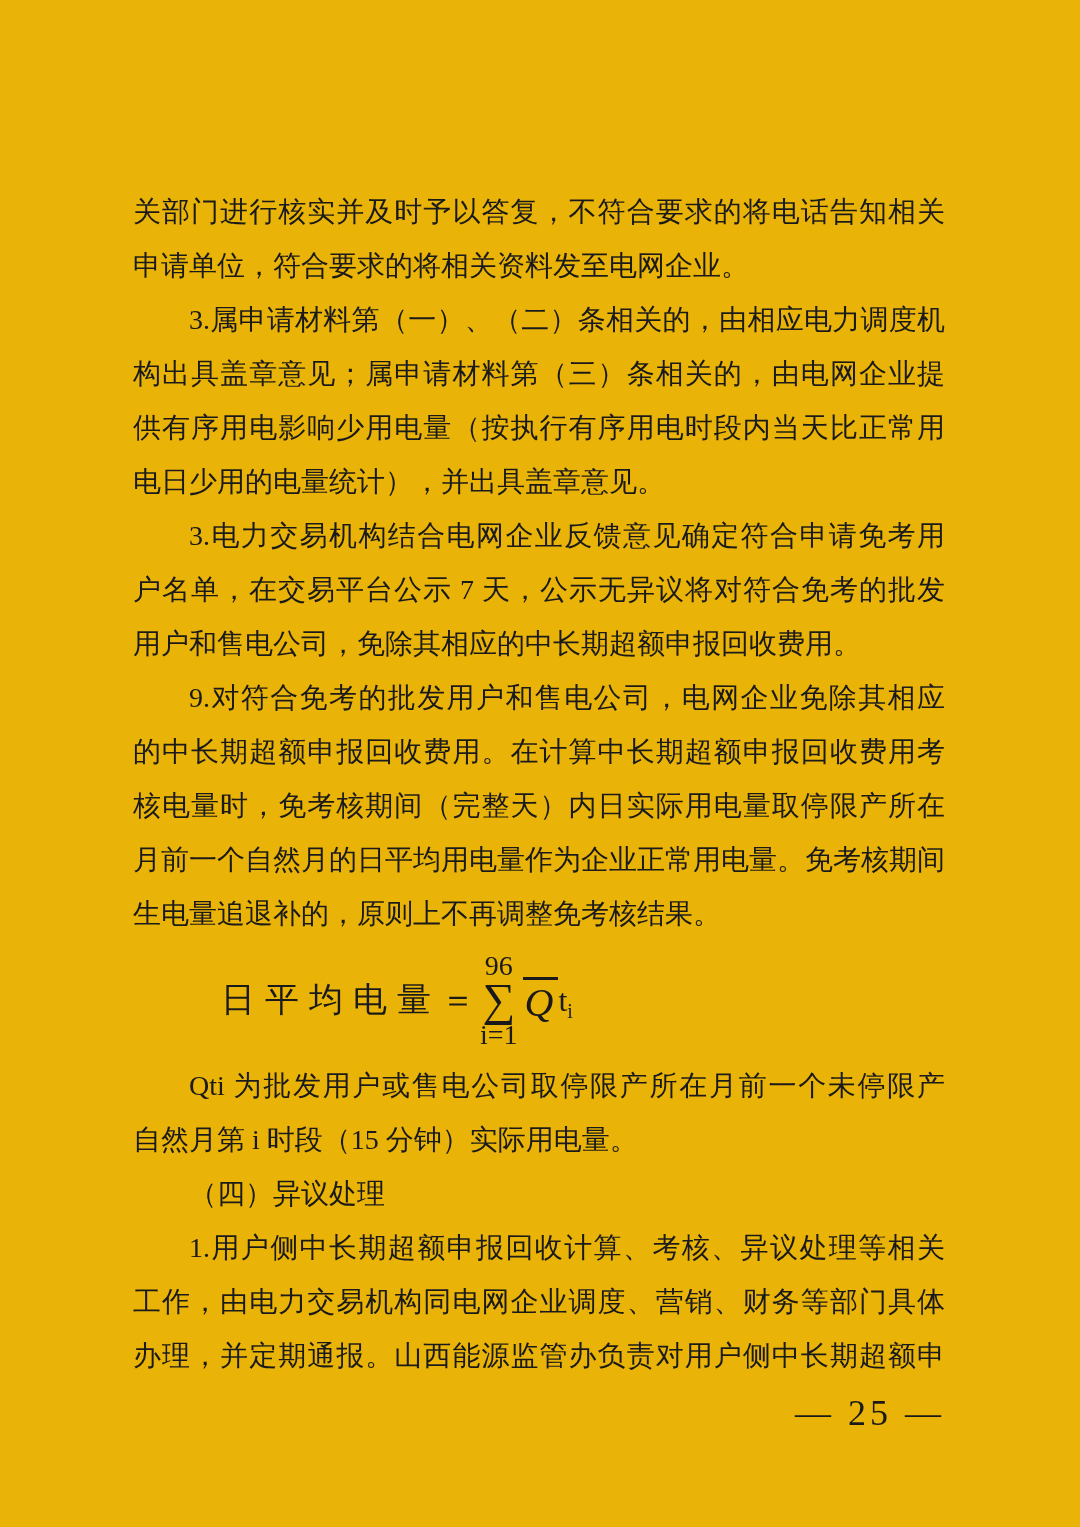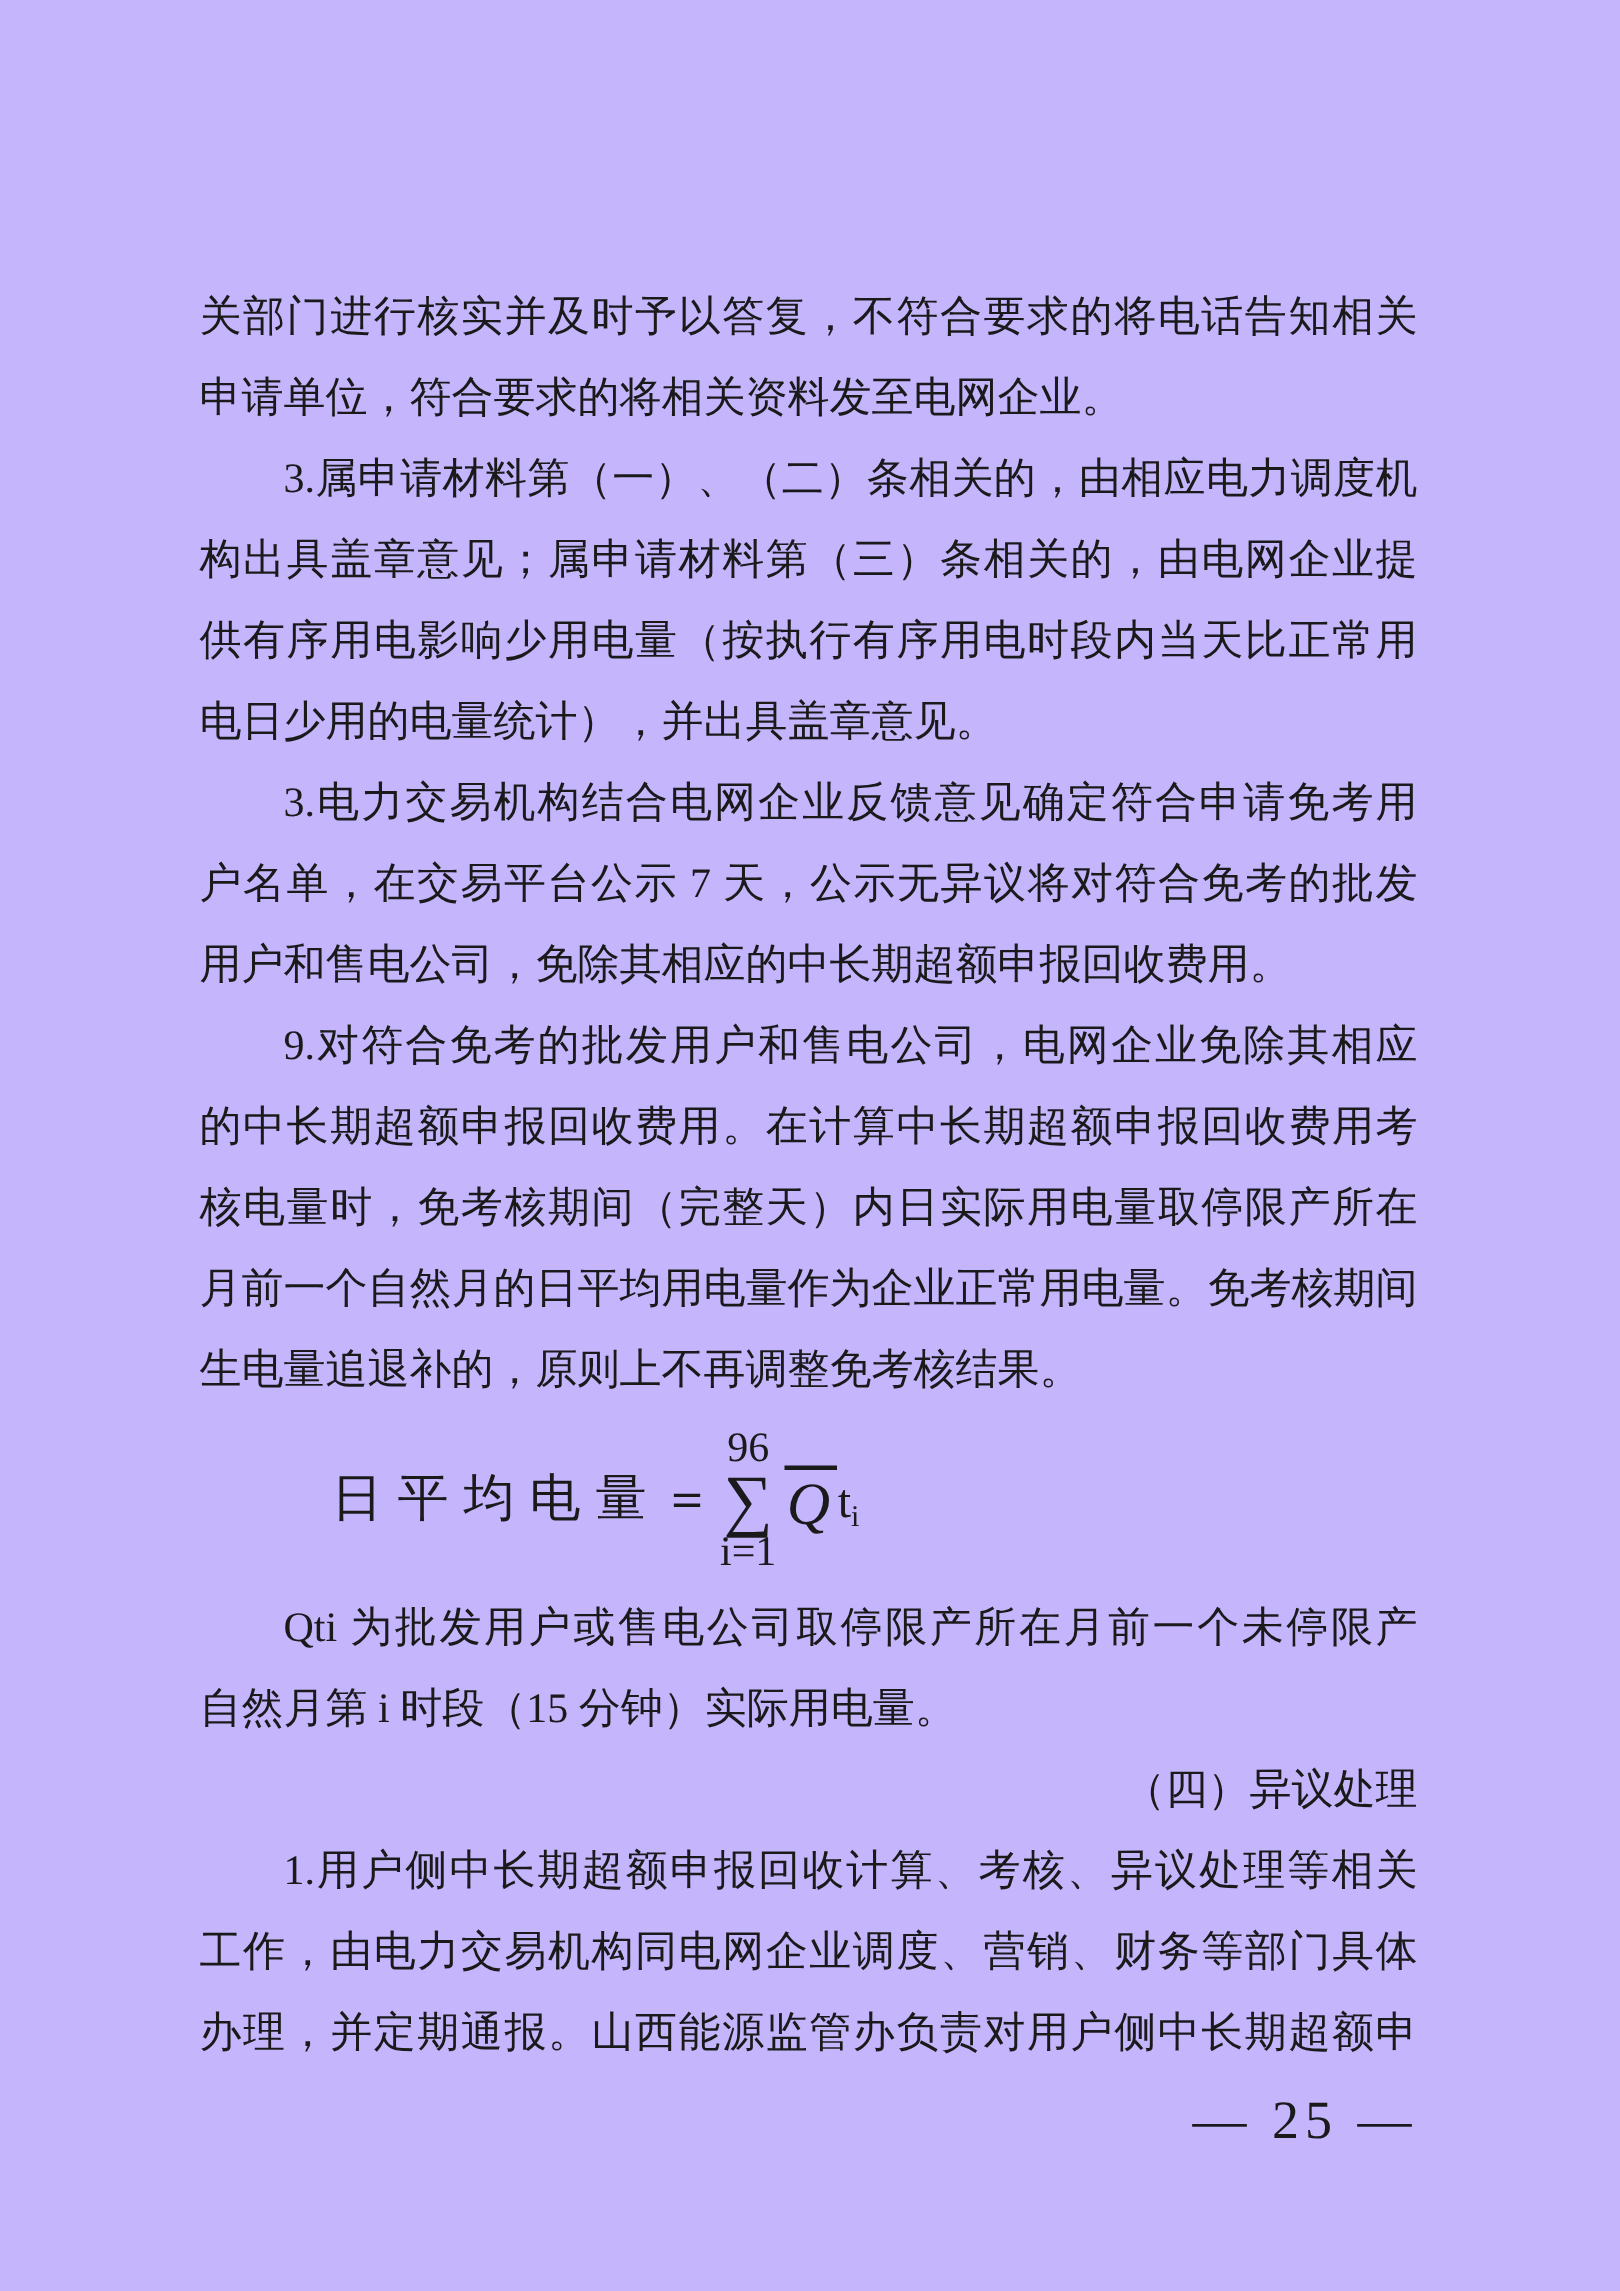--- a/index.html
+++ b/index.html
@@ -5,33 +5,33 @@
   html, body { margin: 0; padding: 0; }
   body {
     width: 1080px; height: 1527px;
     background: #ffffff;
     font-family: "Liberation Serif", "DejaVu Serif", serif;
     color: #1a1a1a;
   }
   .page {
     position: relative;
     width: 1080px; height: 1527px;
-    background: #c4b5fd;
+    background: #eab308;
     overflow: hidden;
   }
   .content {
     position: absolute;
     left: 133px; top: 185px;
     width: 812px;
     font-size: 28px;
     line-height: 54px;
   }
   .line { height: 54px; white-space: pre-wrap; }
   .line.just { text-align: justify; text-align-last: justify; }
-  .line.ind { text-indent: 2em; text-align: right; }
+  .line.ind { text-indent: 2em; }
   .formula-row {
     height: 118px;
     display: flex;
     align-items: center;
     padding-left: 88px;
   }
   .f-lhs { font-size: 34px; letter-spacing: 10px; }
   .f-eq  { font-size: 34px; margin-right: 2px; }
   .f-sum {
     display: inline-flex;

